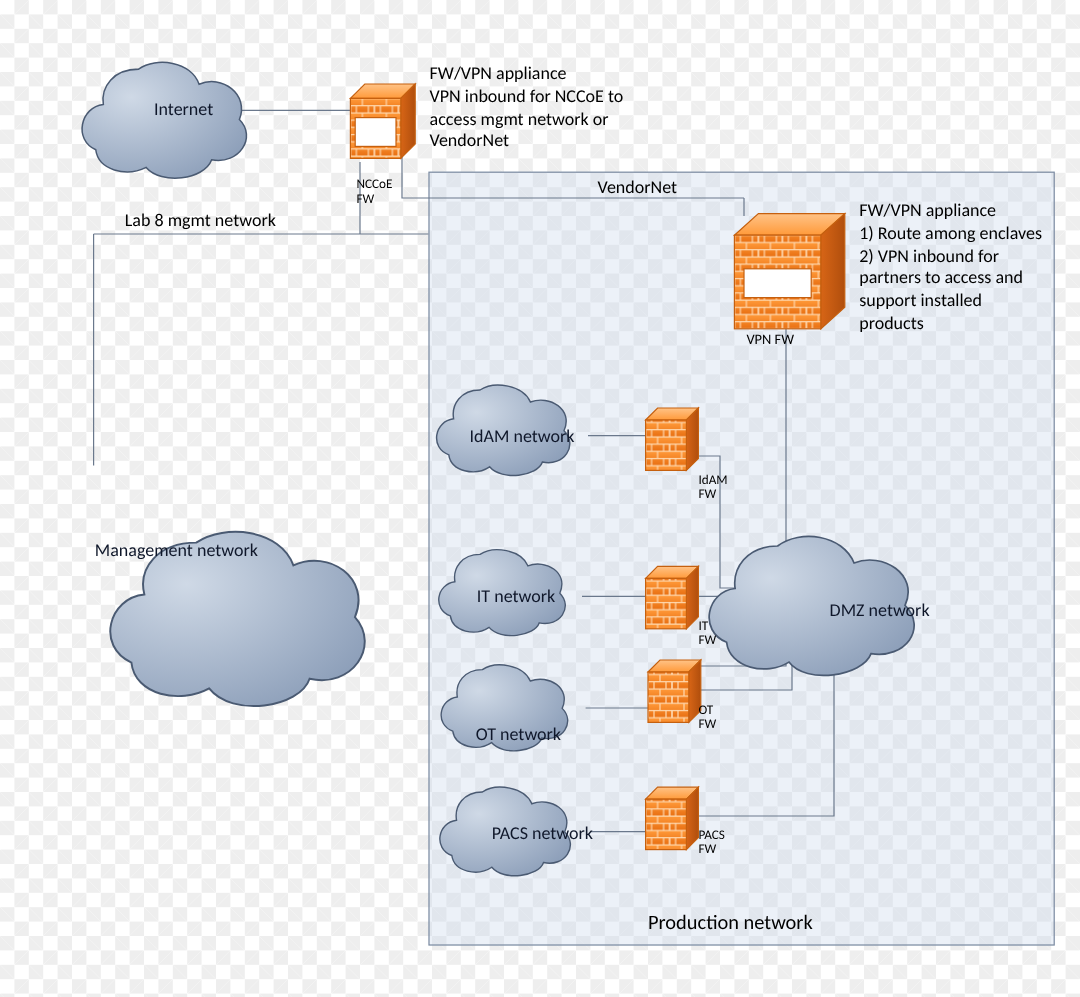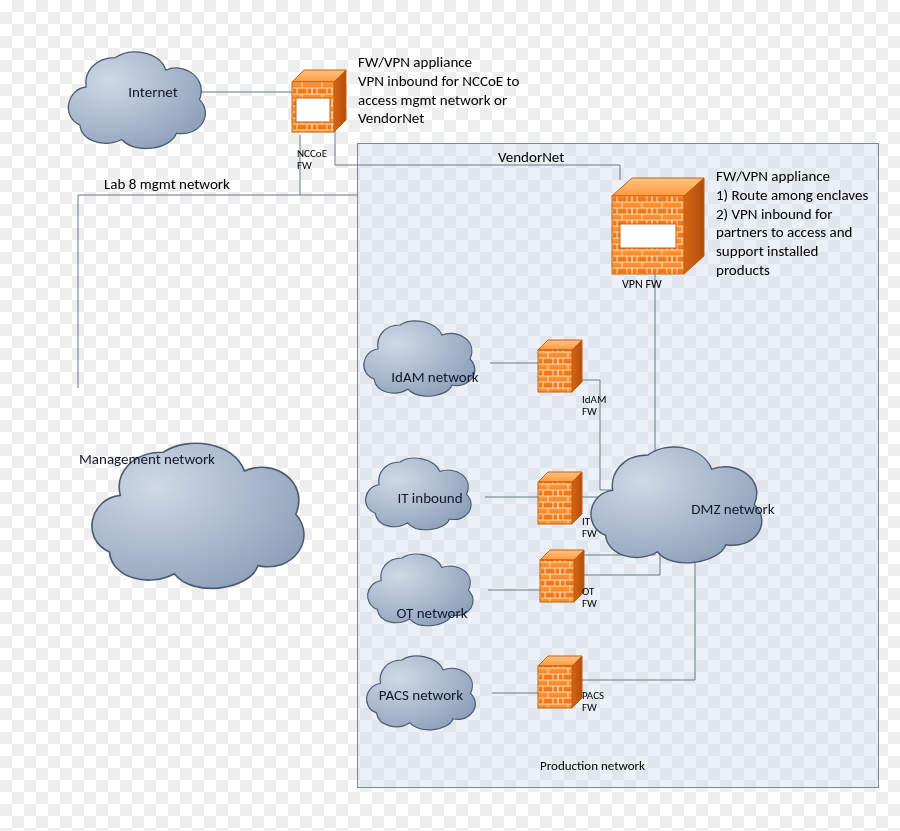--- a/index.html
+++ b/index.html
@@ -180,41 +180,41 @@
     <g transform="translate(538,656)">
       <polygon points="0,10 10,0 44,0 34,10" fill="url(#fwTop)" stroke="#c5600f"></polygon>
       <polygon points="34,10 44,0 44,42 34,52" fill="url(#fwSide)" stroke="#c5600f"></polygon>
       <rect x="0" y="10" width="34" height="42" fill="url(#brick)" stroke="#c5600f"></rect>
     </g>
   </g>
 </svg>
 
 <div class="cloud-lbl" style="left:113px;top:83px;width:80px">Internet</div>
 <div class="cloud-lbl" style="left:62px;top:450px;width:170px">Management network</div>
-<div class="cloud-lbl" style="left:380px;top:368px;width:110px">IdAM network</div>
-<div class="cloud-lbl" style="left:380px;top:489px;width:100px">IT inbound</div>
+<div class="cloud-lbl" style="left:380px;top:355px;width:110px">IdAM network</div>
+<div class="cloud-lbl" style="left:380px;top:489px;width:100px">IT network</div>
 <div class="cloud-lbl" style="left:382px;top:604px;width:100px">OT network</div>
-<div class="cloud-lbl" style="left:366px;top:686px;width:110px">PACS network</div>
+<div class="cloud-lbl" style="left:397px;top:686px;width:110px">PACS network</div>
 <div class="cloud-lbl" style="left:673px;top:500px;width:120px">DMZ  network</div>
 
 <div class="lbl small" style="left:297px;top:100px;width:34px;white-space:pre-line">NCCoE
 FW</div>
 <div class="lbl small" style="left:622px;top:230px;width:60px;font-size:12px">VPN FW</div>
 <div class="lbl small" style="left:582px;top:346px;width:34px;white-space:pre-line">IdAM
 FW</div>
 <div class="lbl small" style="left:582px;top:468px;width:48px;white-space:pre-line">IT
 FW</div>
 <div class="lbl small" style="left:582px;top:538px;width:30px;white-space:pre-line">OT
 FW</div>
 <div class="lbl small" style="left:582px;top:642px;width:36px;white-space:pre-line">PACS
 FW</div>
 
 <div class="lbl" style="left:104px;top:175px">Lab 8  mgmt network</div>
 <div class="lbl" style="left:498px;top:148px">VendorNet</div>
-<div class="lbl" style="left:540px;top:758px;font-size:13px">Production network</div>
+<div class="lbl" style="left:540px;top:758px;font-size:17px">Production network</div>
 
 <div class="lbl" style="left:358px;top:53px;width:190px;white-space:pre-line">FW/VPN appliance
 VPN inbound for NCCoE to
 access mgmt network or
 VendorNet</div>
 <div class="lbl" style="left:716px;top:167px;width:180px;white-space:pre-line">FW/VPN appliance
 1) Route among enclaves
 2) VPN inbound for
     partners to access and
     support installed

